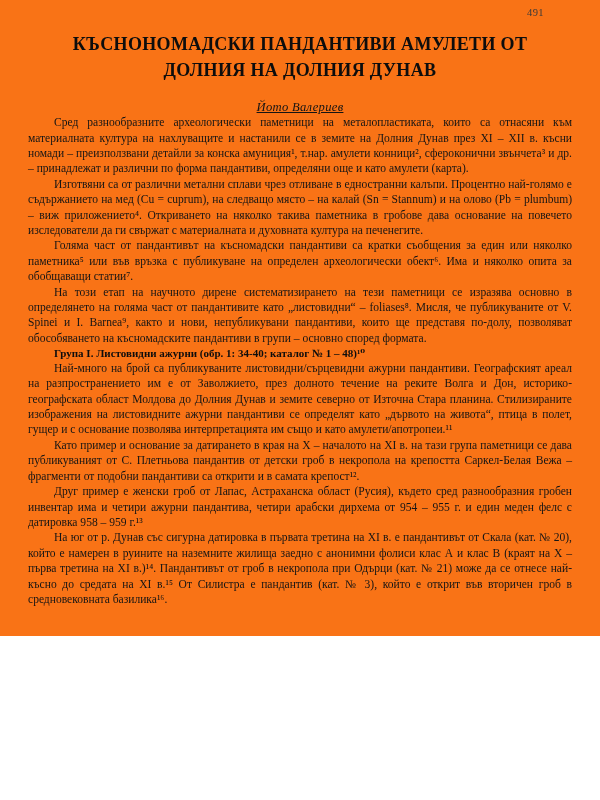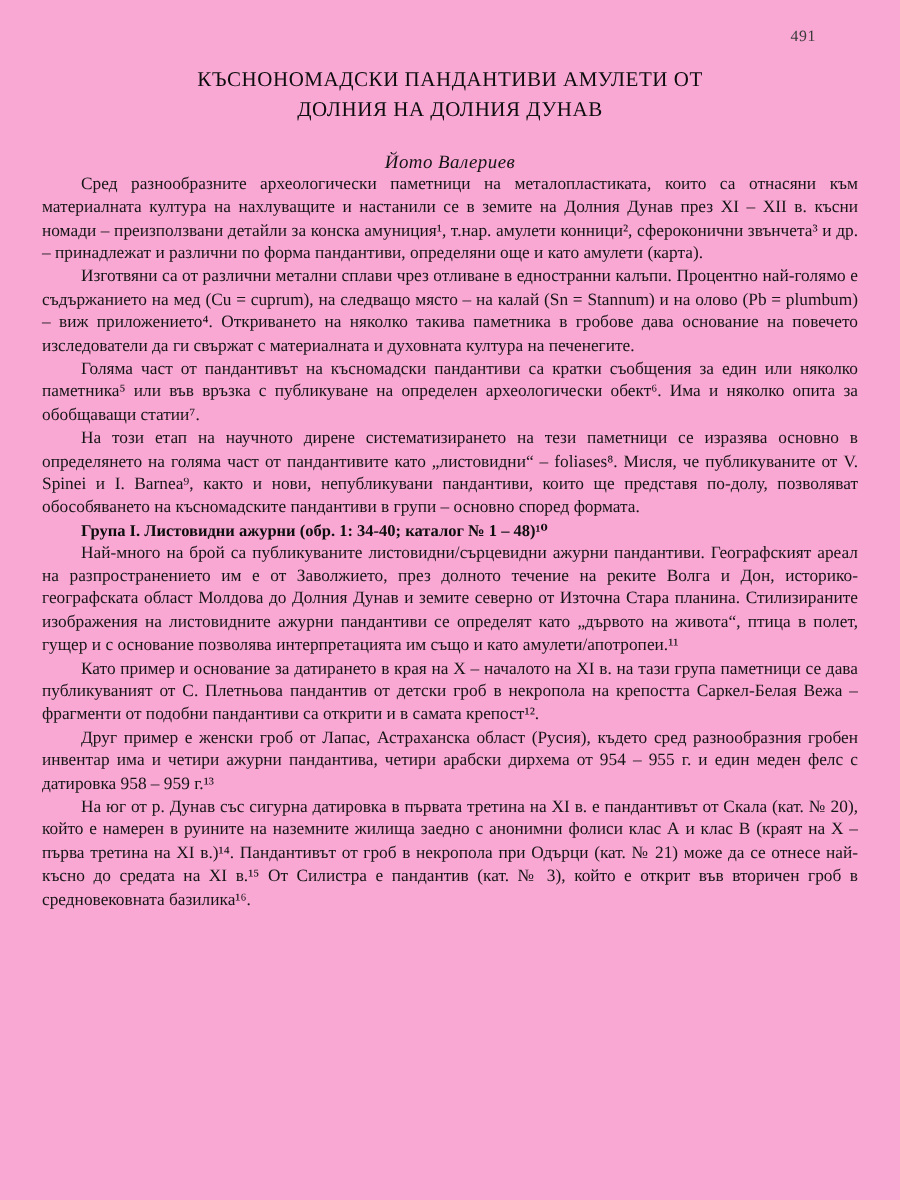--- a/index.html
+++ b/index.html
@@ -13,24 +13,24 @@
     height: 800px;
     overflow: hidden;
     font-family: "Liberation Serif", "DejaVu Serif", serif;
     color: #161616;
     position: relative;
   }
 
   .page {
     position: relative;
     width: 600px;
-    height: 800px;
+    height: 636px;
     box-sizing: border-box;
-    padding: 16px 28px;
-    background: #f9a8d4;
+    padding: 4px 28px;
+    background: #f97316;
   }
 
   
   .folio-row {
     height: 22px;
     display: flex;
     justify-content: flex-end;
     align-items: flex-start;
     padding-right: 28px;
   }
@@ -42,37 +42,38 @@
     padding-top: 4px;
     font-family: "Liberation Serif", "DejaVu Serif", serif;
   }
 
   
   .title-block {
     margin-top: 6px;
     text-align: center;
   }
   .doc-title {
-    font-size: 14px;
-    font-weight: normal;
+    font-size: 18px;
+    font-weight: bold;
     line-height: 1.42;
     letter-spacing: 0.35px;
     margin: 0 auto;
     max-width: 520px;
     color: #0d0d0d;
   }
   .doc-title .tline { display: block; }
 
   .author {
     margin-top: 17px;
     text-align: center;
     font-style: italic;
     font-size: 12.6px;
     letter-spacing: 0.3px;
     color: #141414;
+    text-decoration: underline;
   }
 
   
   .body-col {
     width: 544px;
     margin-left: 0;
   }
   p.para {
     margin: 0;
     font-size: 11.55px;

